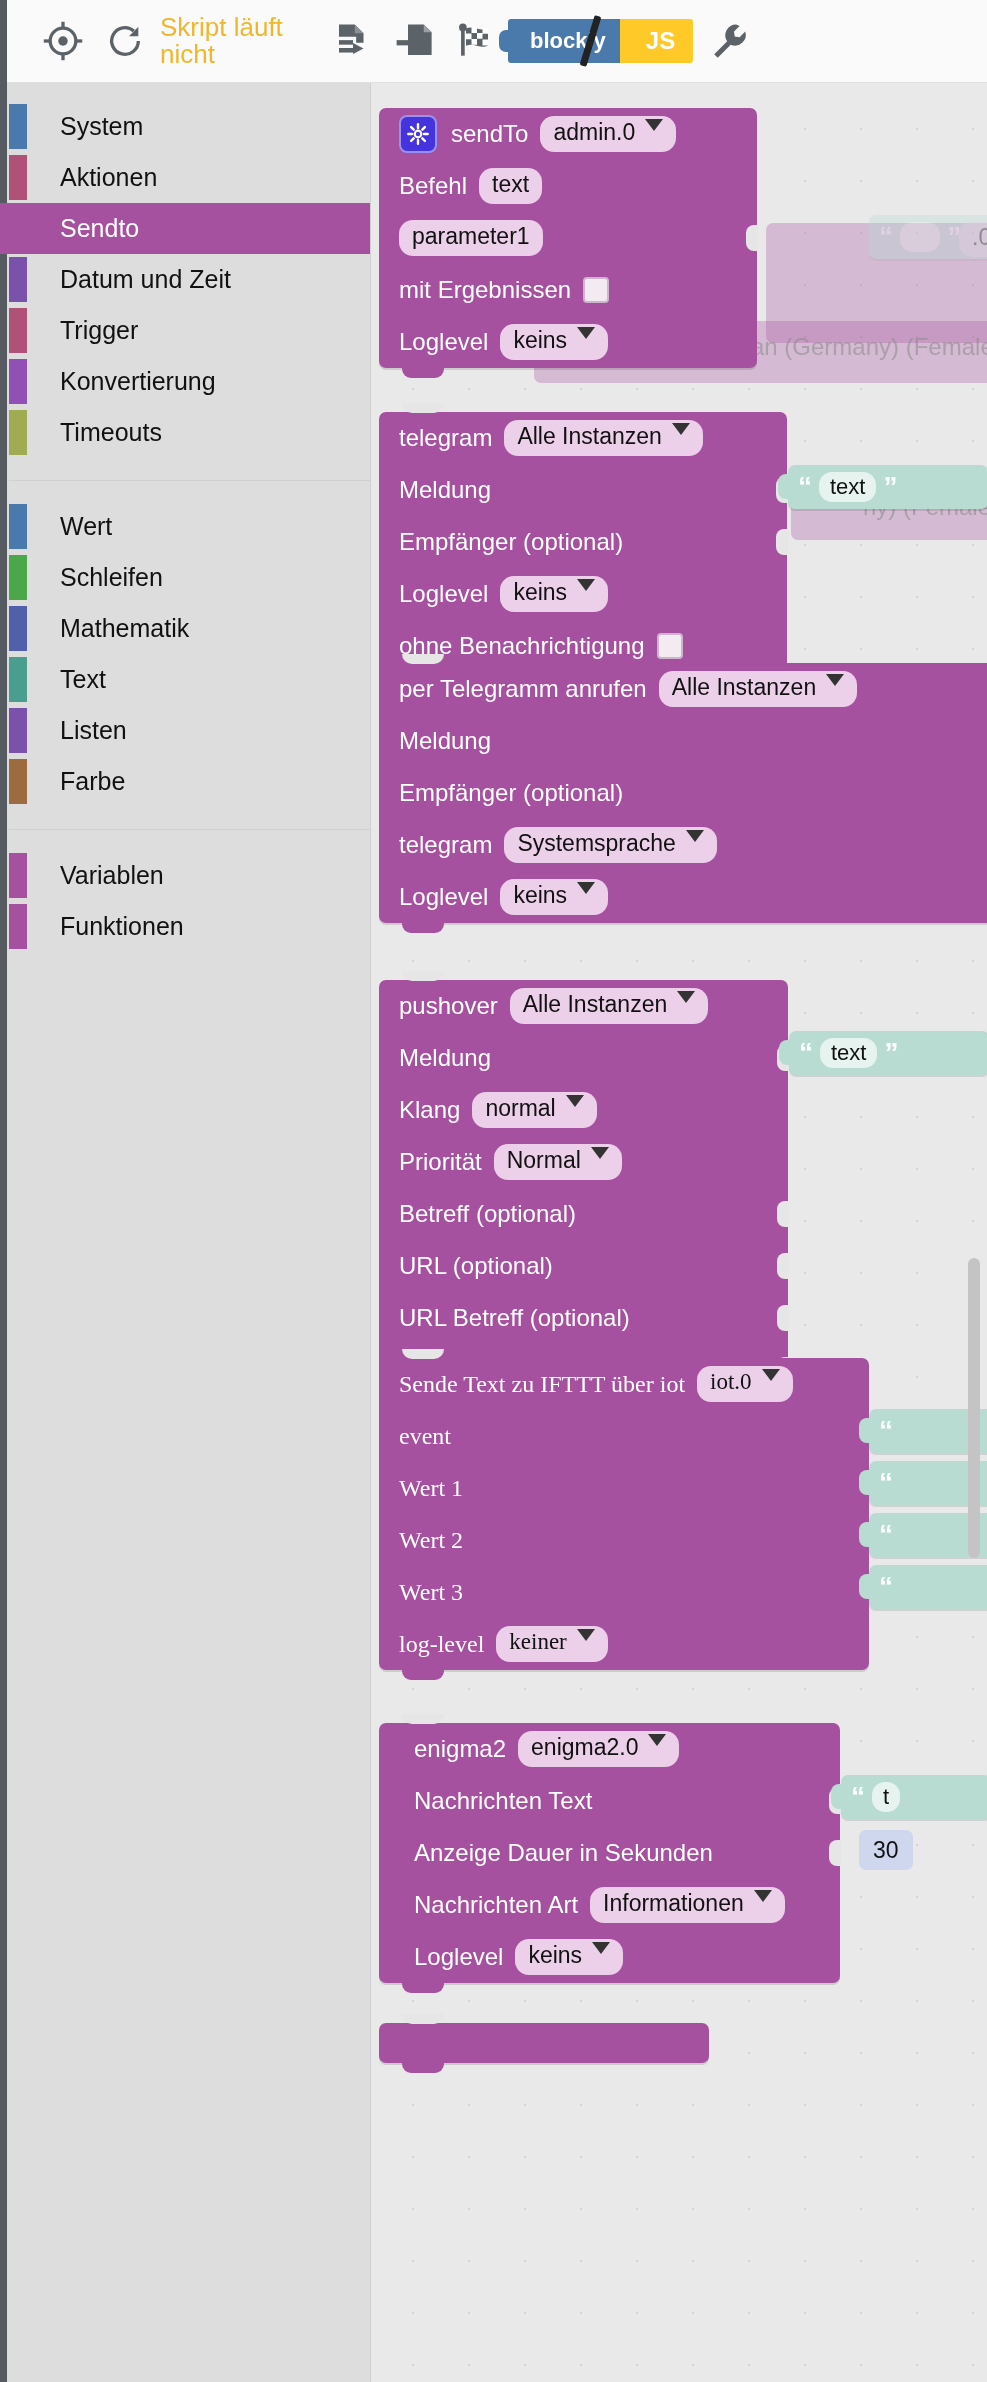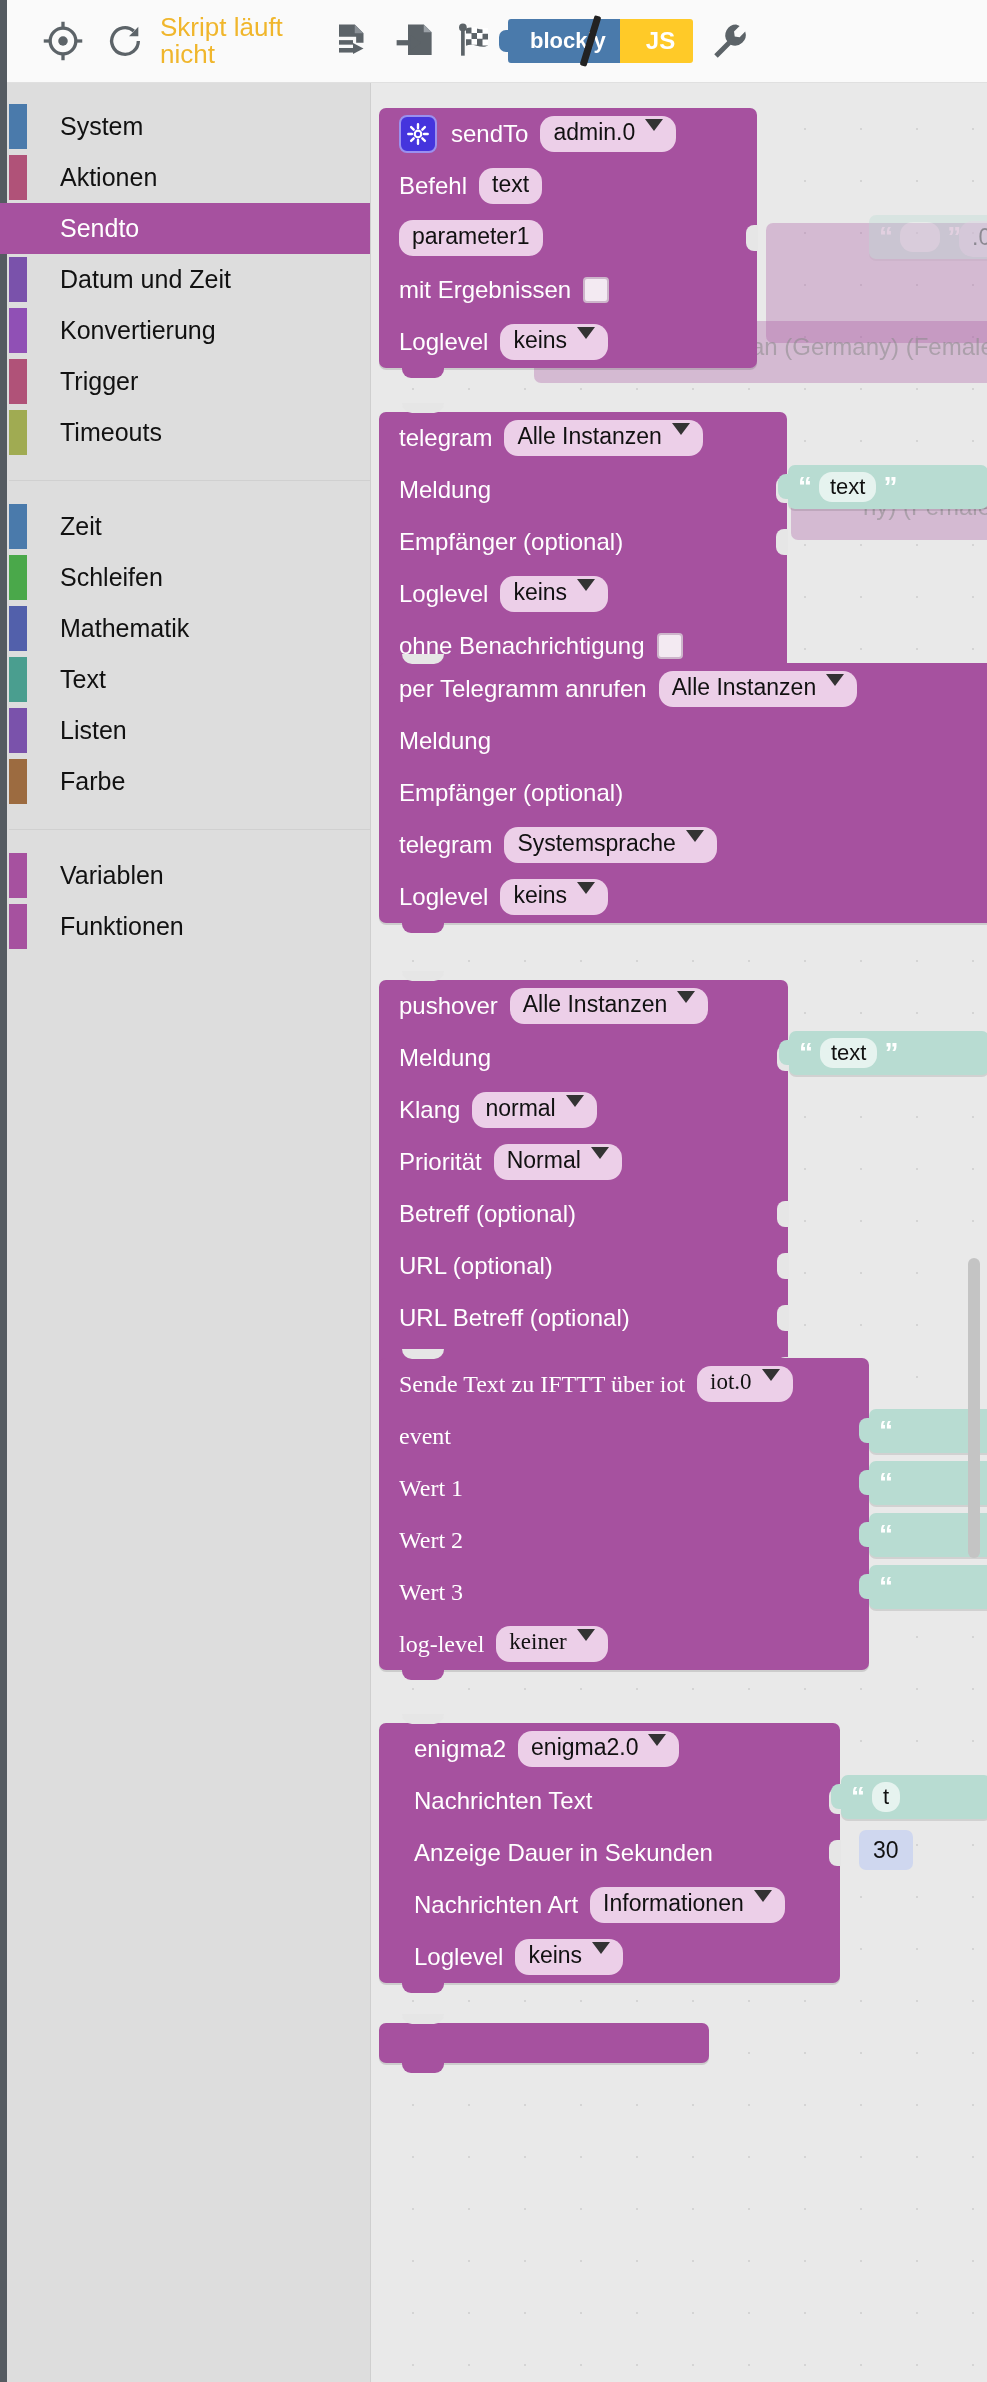--- a/index.html
+++ b/index.html
@@ -274,39 +274,39 @@
     </div>
     <div class="cat selected">
 
       <span class="clabel">Sendto</span>
     </div>
     <div class="cat">
       <span class="swatch" style="background:#7a52ab"></span>
       <span class="clabel">Datum und Zeit</span>
     </div>
     <div class="cat">
+      <span class="swatch" style="background:#b05278"></span>
+      <span class="clabel">Trigger</span>
+    </div>
+    <div class="cat">
       <span class="swatch" style="background:#9050b5"></span>
       <span class="clabel">Konvertierung</span>
-    </div>
-    <div class="cat">
-      <span class="swatch" style="background:#b05278"></span>
-      <span class="clabel">Trigger</span>
     </div>
     <div class="cat">
       <span class="swatch" style="background:#a0ab52"></span>
       <span class="clabel">Timeouts</span>
     </div>
 
     <div class="cat-gap"></div>
     <div class="cat-sep"></div>
     <div style="height:20px"></div>
 
     <div class="cat">
       <span class="swatch" style="background:#4a7aab"></span>
-      <span class="clabel">Zeit</span>
+      <span class="clabel">Wert</span>
     </div>
     <div class="cat">
       <span class="swatch" style="background:#4aa84a"></span>
       <span class="clabel">Schleifen</span>
     </div>
     <div class="cat">
       <span class="swatch" style="background:#5260ab"></span>
       <span class="clabel">Mathematik</span>
     </div>
     <div class="cat">

